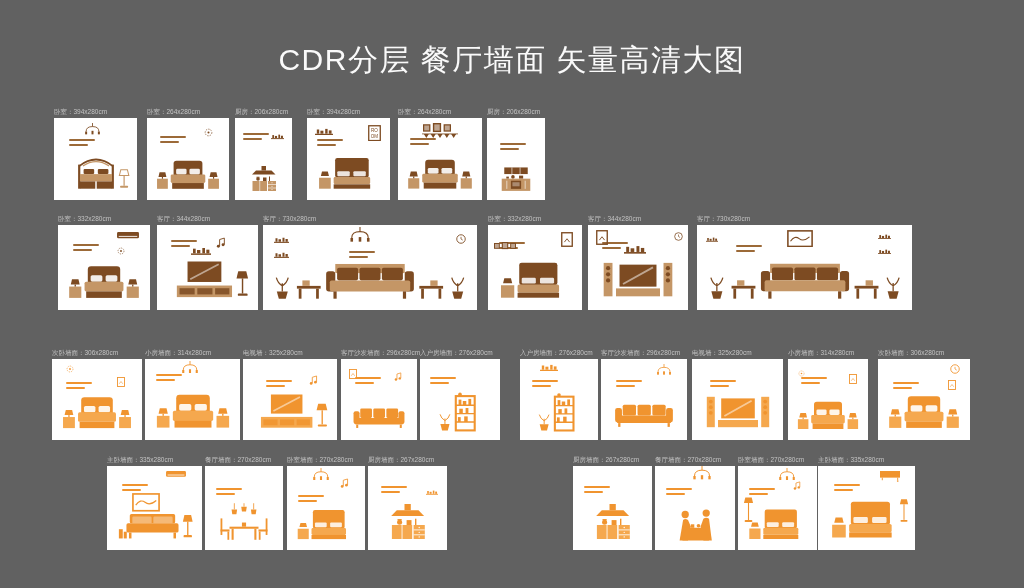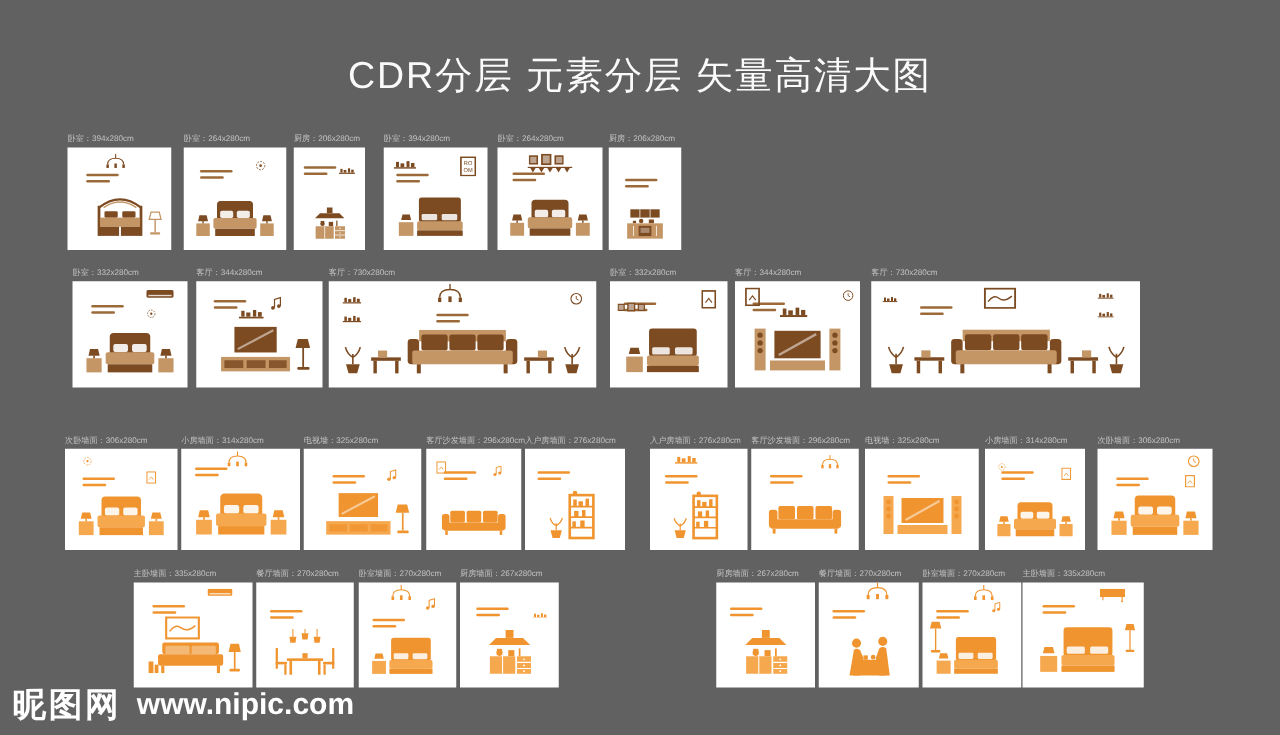--- a/index.html
+++ b/index.html
@@ -18,21 +18,21 @@
   .watermark{position:absolute;left:10px;bottom:6px;color:#ffffff;white-space:nowrap;}
   .watermark .site{font-size:27px;font-weight:bold;letter-spacing:2px;vertical-align:middle;}
   .watermark .url{font-size:24px;font-weight:600;margin-left:8px;vertical-align:middle;}
   .badge{position:absolute;right:14px;bottom:9px;background:#7b7b7b;color:#ffffff;
          font-size:12.5px;line-height:21px;padding:0 10px;white-space:nowrap;}
 </style>
 </head>
 <body>
 
 <div class="stage">
-  <div class="title">CDR分层 元素分层 矢量高清大图</div>
+  <div class="title">CDR分层 餐厅墙面 矢量高清大图</div>
   <div id="rows">
       <div class="plabel" style="left: 54px; top: 108px;">卧室：394x280cm</div>
       <div class="panel" style="left: 54px; top: 118px; width: 83px; height: 82px;">
         <div class="cap" style="left: 18%; top: 26%;">
           <i class="l1" style="background:#9c6a38"></i>
           <i class="l2" style="background:#9c6a38"></i>
         </div>
         <div class="accent" style="left: 36%; top: 6%;"><svg width="17" height="12.8" viewBox="0 0 24 18" xmlns="http://www.w3.org/2000/svg">
             <path d="M12 0v5" stroke="#7d4b22" stroke-width="1.2" fill="none"></path>
             <path d="M3 12 Q3 5 12 5 Q21 5 21 12" fill="none" stroke="#7d4b22" stroke-width="1.2"></path>
@@ -876,17 +876,13 @@
             <rect x="31" y="10" width="46" height="27" rx="3" fill="#f0942f"></rect>
             <rect x="34" y="28" width="17" height="7" rx="1.5" fill="#ffffff" opacity="0.85"></rect>
             <rect x="56" y="28" width="17" height="7" rx="1.5" fill="#ffffff" opacity="0.85"></rect>
             <rect x="29" y="36" width="50" height="10" rx="2" fill="#f5a84e"></rect>
             <rect x="29" y="46" width="50" height="6" fill="#f0942f"></rect>
             <rect x="9" y="37" width="16" height="15" fill="#f5a84e"></rect>
             <path d="M13 28.5h8l1.5 6h-11z" fill="#f0942f"></path>
           </svg></div>
       </div>
     </div>
-  <div class="watermark">
-    <span class="site">昵图网</span>
-    <span class="url">www.nipic.com</span>
-  </div>
 </div>
 
 </body></html>

